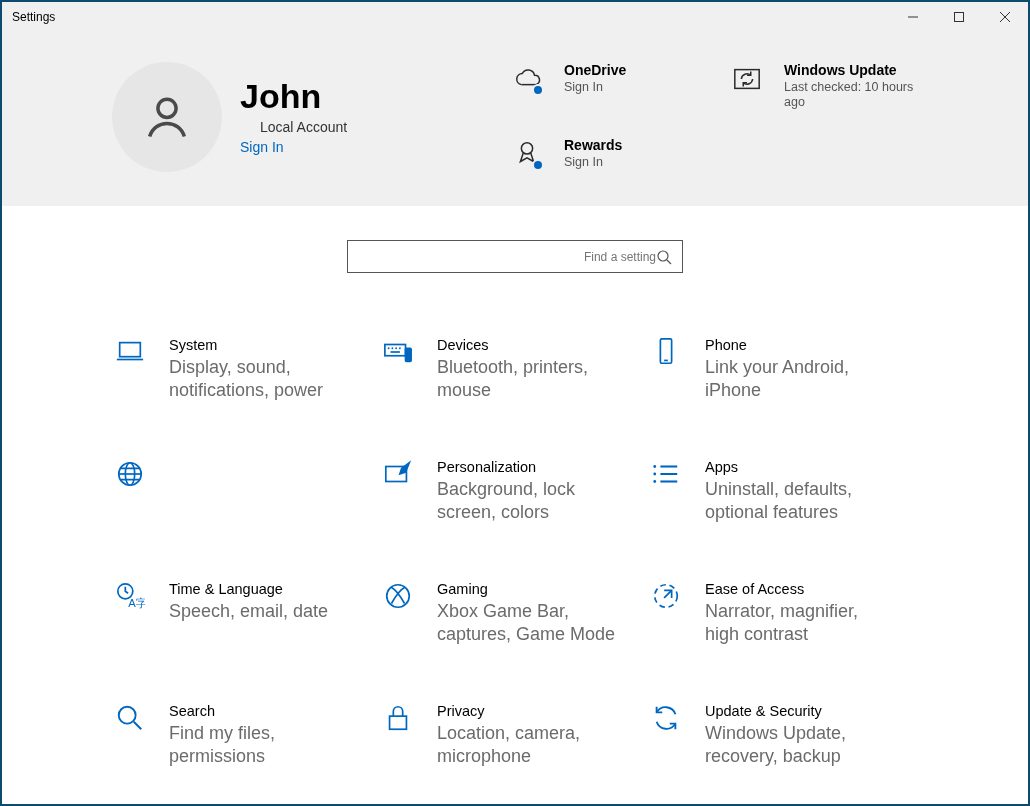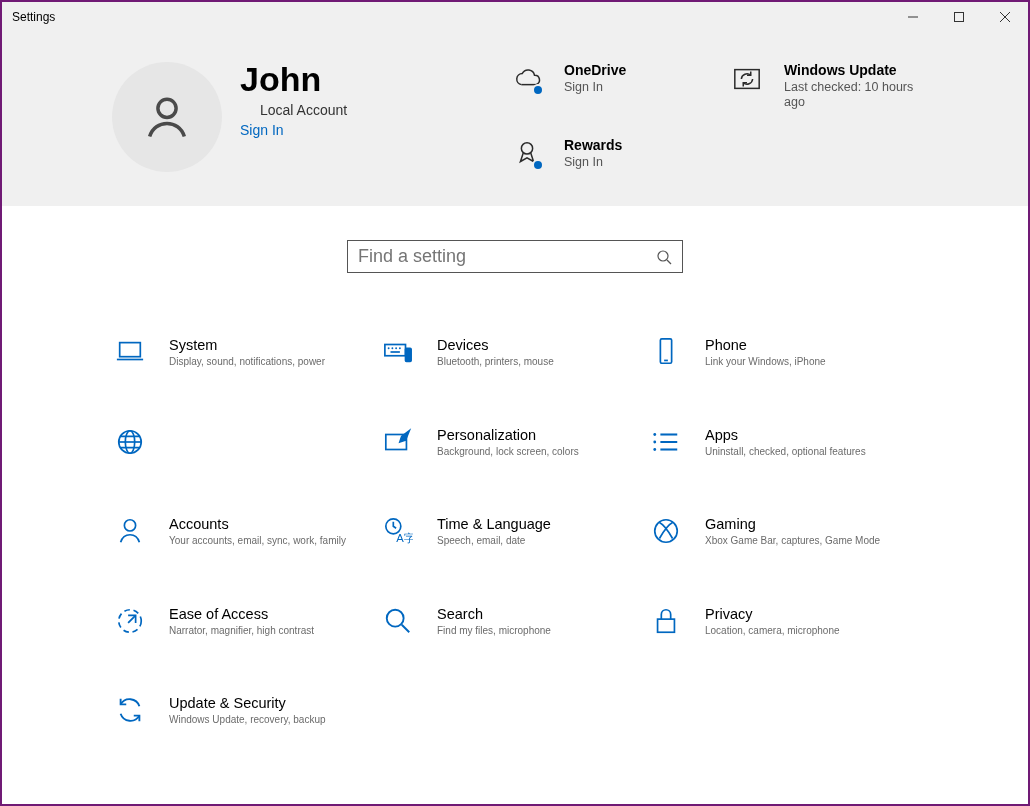--- a/index.html
+++ b/index.html
@@ -1,57 +1,57 @@
 <!DOCTYPE html>
 <html><head>
 <meta charset="utf-8">
 <style>
   * { box-sizing: border-box; margin: 0; padding: 0; }
   html, body { width: 1030px; height: 806px; font-family: "Segoe UI", Arial, sans-serif; background: #fff; color: #000; }
-  .window { width: 1030px; height: 806px; border: 2px solid #701a75; background: #fff; display: flex; flex-direction: column; overflow: hidden; }
+  .window { width: 1030px; height: 806px; border: 2px solid #0c4a6e; background: #fff; display: flex; flex-direction: column; overflow: hidden; }
 
   
   .titlebar { height: 30px; display: flex; align-items: center; background: #f0f0f0; user-select: none; }
   .titlebar .title { font-size: 12px; padding-left: 10px; color: #000; }
   .titlebar .spacer { flex: 1; }
   .win-controls { display: flex; }
   .win-btn { width: 46px; height: 30px; display: flex; align-items: center; justify-content: center; color: #333; }
   .win-btn svg { width: 10px; height: 10px; }
 
   
   .header-area { background: #f0f0f0; padding: 30px 90px 34px 110px; display: flex; }
-  .profile { display: flex; width: 390px; }
+  .profile { display: flex; align-items: center; width: 390px; }
   .avatar { width: 110px; height: 110px; border-radius: 50%; background: #e6e6e6; display: flex; align-items: center; justify-content: center; margin-right: 18px; }
   .avatar svg { width: 52px; height: 52px; stroke: #4a4a4a; }
   .profile .name { font-size: 34px; font-weight: 600; line-height: 1.05; }
   .profile .subtitle { font-size: 14px; color: #333; margin-top: 4px; margin-left: 20px; }
   .profile .signin { font-size: 14px; color: #0067c0; margin-top: 4px; cursor: pointer; }
 
   .tiles { display: grid; grid-template-columns: 210px 210px; column-gap: 10px; row-gap: 24px; margin-left: auto; }
   .tile { display: flex; align-items: flex-start; }
   .tile .ticon { width: 38px; display: flex; justify-content: center; margin-right: 18px; padding-top: 2px; position: relative; }
   .tile .ticon svg { width: 30px; height: 30px; }
   .dot { position: absolute; width: 12px; height: 12px; background: #0067c0; border-radius: 50%; bottom: -2px; right: 2px; border: 2px solid #f0f0f0; }
   .tile .ttxt .ttitle { font-size: 14px; font-weight: 600; }
   .tile .ttxt .tsub { font-size: 12.5px; color: #555; margin-top: 2px; line-height: 1.2; max-width: 130px; }
 
   
   .search-wrap { padding: 34px 0 0 0; display: flex; justify-content: center; background: #fff; }
   .search { width: 336px; height: 33px; border: 1px solid #555; display: flex; align-items: center; padding: 0 10px; }
-  .search input { flex: 1; border: none; outline: none; font-size: 18px; color: #555; background: transparent; }
+  .search input { flex: 1; border: none; outline: none; font-size: 12px; color: #555; background: transparent; text-align: right; }
   .search .sicon { width: 16px; height: 16px; color: #555; }
 
   
   .grid-wrap { padding: 64px 0 0 0; display: flex; justify-content: center; }
   .grid { display: grid; grid-template-columns: 268px 268px 268px; row-gap: 58px; column-gap: 0; }
   .cat { display: flex; align-items: flex-start; padding-right: 30px; }
   .cat .cicon { width: 34px; margin-right: 22px; display: flex; justify-content: center; padding-top: 0; }
   .cat .cicon svg { width: 30px; height: 30px; }
   .cat .ctxt .ctitle { font-size: 14.5px; color: #000; }
-  .cat .ctxt .csub { font-size: 10px; color: #6b6b6b; margin-top: 3px; line-height: 1.25; max-width: 180px; }
+  .cat .ctxt .csub { font-size: 18px; color: #6b6b6b; margin-top: 3px; line-height: 1.25; max-width: 180px; }
 
   .blue { color: #0067c0; text-align: right; }
   .dark { color: #2b2b2b; }
 </style>
 </head>
 <body>
 
 <div class="window">
 
   <div class="titlebar">
@@ -187,21 +187,21 @@
 
       <div class="cat">
         <div class="cicon blue">
           <svg viewBox="0 0 24 32" fill="none" stroke="currentColor" stroke-width="1.8">
             <rect x="6" y="2" width="12" height="26" rx="1.5"></rect>
               <line x1="10" y1="25" x2="14" y2="25"></line>
           </svg>
         </div>
         <div class="ctxt">
             <div class="ctitle">Phone</div>
-            <div class="csub">Link your Windows, iPhone</div>
+            <div class="csub">Link your Android, iPhone</div>
           </div>
       </div>
 
       <div class="cat">
         <div class="cicon blue">
           <svg viewBox="0 0 32 32" fill="none" stroke="currentColor" stroke-width="1.8">
             <circle cx="16" cy="16" r="12"></circle>
               <ellipse cx="16" cy="16" rx="5" ry="12"></ellipse>
               <line x1="4" y1="16" x2="28" y2="16"></line>
               <path d="M6 10h20M6 22h20"></path>
@@ -228,36 +228,24 @@
             <line x1="4" y1="6" x2="4" y2="6" stroke-linecap="round" stroke-width="3"></line>
               <line x1="10" y1="6" x2="28" y2="6"></line>
             <line x1="4" y1="14" x2="4" y2="14" stroke-linecap="round" stroke-width="3"></line>
               <line x1="10" y1="14" x2="28" y2="14"></line>
             <line x1="4" y1="22" x2="4" y2="22" stroke-linecap="round" stroke-width="3"></line>
               <line x1="10" y1="22" x2="28" y2="22"></line>
           </svg>
         </div>
         <div class="ctxt">
             <div class="ctitle">Apps</div>
-            <div class="csub">Uninstall, checked, optional features</div>
-          </div>
-      </div>
-
-      <div class="cat">
-        <div class="cicon blue">
-          <svg viewBox="0 0 28 32" fill="none" stroke="currentColor" stroke-width="1.8">
-            <circle cx="14" cy="10" r="6"></circle>
-              <path d="M4 28c1.5-5 5.5-8 10-8s8.5 3 10 8"></path>
-          </svg>
-        </div>
-        <div class="ctxt">
-            <div class="ctitle">Accounts</div>
-            <div class="csub">Your accounts, email, sync, work, family</div>
-          </div>
-      </div>
+            <div class="csub">Uninstall, defaults, optional features</div>
+          </div>
+      </div>
+
 
       <div class="cat">
         <div class="cicon blue">
           <svg viewBox="0 0 32 32" fill="none" stroke="currentColor" stroke-width="1.8">
             <circle cx="11" cy="11" r="8"></circle>
               <polyline points="11,6 11,11 14,13"></polyline>
             <text x="14" y="28" font-size="12" fill="currentColor" stroke="none" font-family="Arial">A字</text>
           </svg>
         </div>
         <div class="ctxt">
@@ -296,21 +284,21 @@
 
       <div class="cat">
         <div class="cicon blue">
           <svg viewBox="0 0 32 32" fill="none" stroke="currentColor" stroke-width="2">
             <circle cx="13" cy="13" r="9"></circle>
               <line x1="20" y1="20" x2="28" y2="28"></line>
           </svg>
         </div>
         <div class="ctxt">
             <div class="ctitle">Search</div>
-            <div class="csub">Find my files, microphone</div>
+            <div class="csub">Find my files, permissions</div>
           </div>
       </div>
 
       <div class="cat">
         <div class="cicon blue">
           <svg viewBox="0 0 28 32" fill="none" stroke="currentColor" stroke-width="1.8">
             <rect x="5" y="14" width="18" height="14"></rect>
               <path d="M9 14V9a5 5 0 0 1 10 0v5"></path>
           </svg>
         </div>

